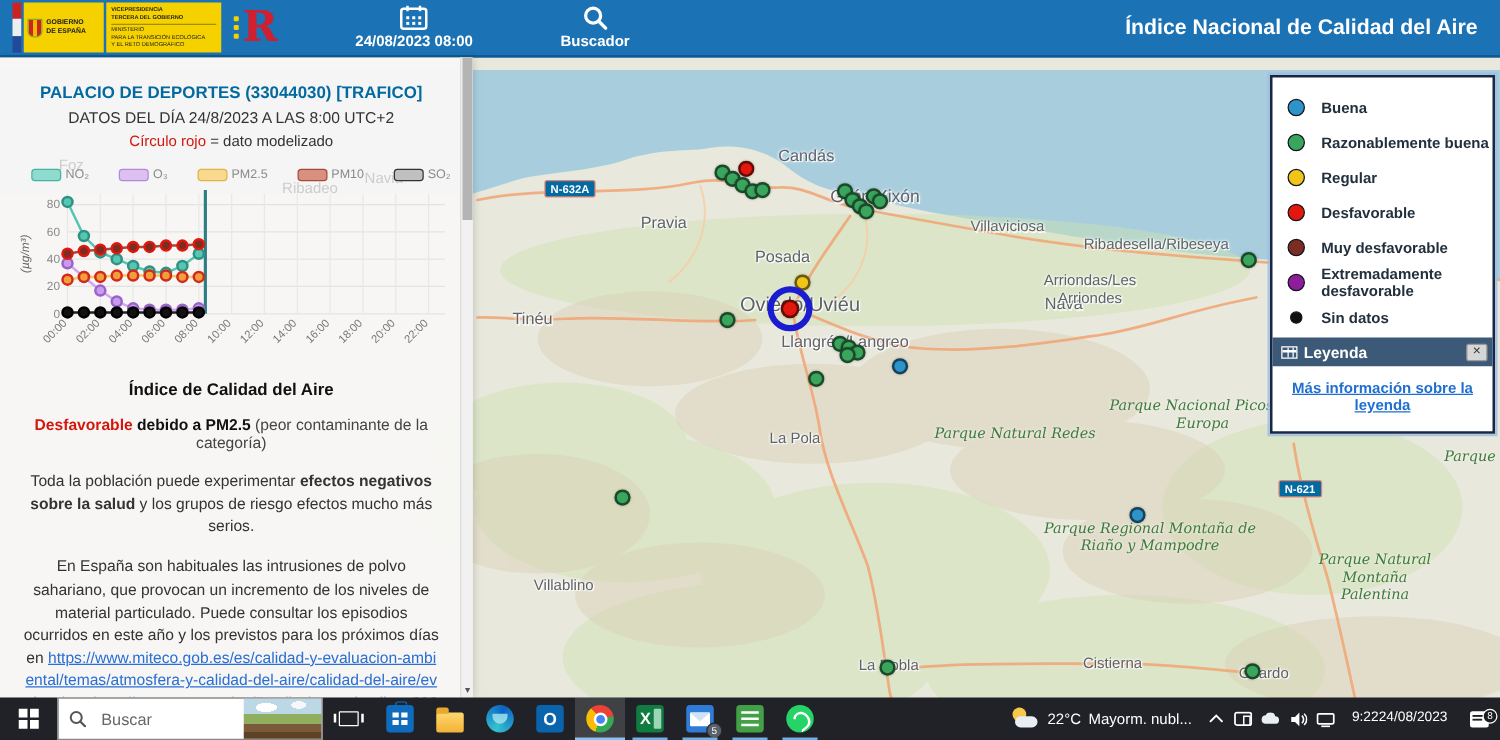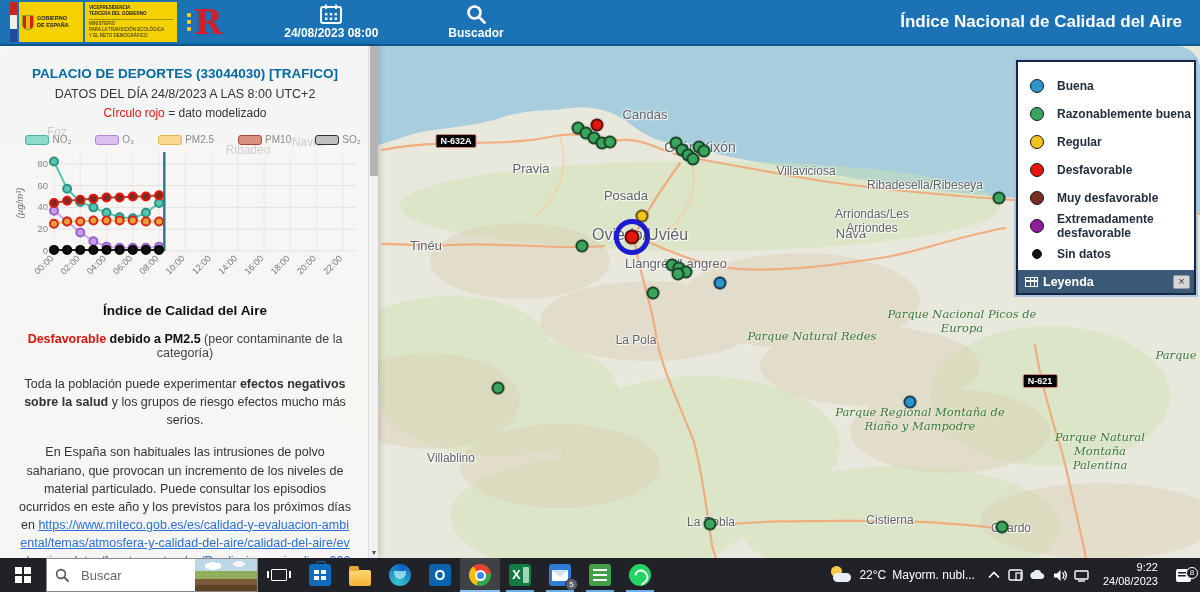--- a/index.html
+++ b/index.html
@@ -21,25 +21,25 @@
   .min-sep{height:1px;background:#a09000;margin:2px 0;}
   .r-logo{display:flex;align-items:center;margin-left:10px;gap:3px;}
   .r-dots{display:flex;flex-direction:column;gap:3px;}
   .r-dots i{width:4px;height:4px;background:#f5d100;border-radius:1px;}
   .r-letter{font-size:34px;font-weight:bold;color:#d01f2e;line-height:1;font-family:"DejaVu Serif",serif;}
   .hdr-btn{display:flex;flex-direction:column;align-items:center;justify-content:center;color:#fff;gap:2px;margin-left:70px;cursor:pointer;}
   .hdr-btn .lbl{font-size:12px;font-weight:bold;}
   #header-title{margin-left:auto;margin-right:18px;color:#fff;font-size:17px;font-weight:bold;}
 
   
-  #map{position:absolute;left:0;top:46px;width:1200px;height:512px;background:#e9e8dc;overflow:hidden;border-radius:23px;}
+  #map{position:absolute;left:0;top:56px;width:1200px;height:512px;background:#e9e8dc;overflow:hidden;}
   #map svg.geo{position:absolute;left:0;top:0;}
   .map-label{position:absolute;transform:translate(-50%,-50%);color:#5f6368;text-align:center;white-space:pre-line;line-height:1.15;text-shadow:0 0 3px #fff,0 0 2px #fff,1px 1px 0 rgba(255,255,255,.9);}
   .park-label{position:absolute;transform:translate(-50%,-50%);color:#3c7a3c;font-family:"DejaVu Serif",serif;font-style:italic;font-size:11.5px;text-align:center;white-space:pre-line;line-height:1.2;text-shadow:0 0 3px rgba(255,255,255,.8);}
-  .road-badge{position:absolute;transform:translate(-50%,-50%);background:#000000;border:1px solid #d98578;color:#fff;font-size:9px;font-weight:bold;padding:1px 4px;border-radius:2px;}
+  .road-badge{position:absolute;transform:translate(-50%,-50%);background:#0369a1;border:1px solid #d98578;color:#fff;font-size:9px;font-weight:bold;padding:1px 4px;border-radius:2px;}
   .dot{position:absolute;width:13px;height:13px;border-radius:50%;border:2px solid rgba(0,0,0,.55);transform:translate(-50%,-50%);cursor:pointer;box-shadow:0 0 2px rgba(0,0,0,.3);}
   #sel-ring{position:absolute;width:36px;height:36px;border:5px solid #1b1bd1;border-radius:50%;transform:translate(-50%,-50%);background:transparent;}
 
   
   #panel{position:absolute;left:0;top:46px;width:378px;height:512px;background:rgba(247,247,245,.96);box-shadow:2px 0 6px rgba(0,0,0,.15);}
   #panel-inner{position:absolute;left:0;top:0;right:10px;bottom:0;padding:20px 10px 0 12px;text-align:center;overflow:hidden;}
   .faint-label{position:absolute;color:rgba(130,130,130,.35);font-size:12px;transform:translate(-50%,-50%);}
   #station-title{font-size:13.5px;font-weight:bold;color:#0369a1;margin-bottom:6px;}
   #data-line{font-size:12.5px;color:#333;margin-bottom:5px;}
   #model-note{font-size:12px;color:#333;margin-bottom:14px;}
@@ -122,21 +122,21 @@
   .ic-wa{border-radius:50%;background:#25d366;}
   .ic-wa::after{content:"";position:absolute;left:6px;top:5px;width:9px;height:11px;border:2.5px solid #fff;border-radius:50% 50% 50% 2px;border-left-color:transparent;transform:rotate(-40deg);}
   #tray{margin-left:auto;display:flex;align-items:center;gap:0;}
   #weather{display:flex;align-items:center;gap:6px;padding:0 8px;cursor:pointer;}
   .w-icon{width:24px;height:20px;position:relative;}
   .w-icon::before{content:"";position:absolute;left:2px;top:1px;width:11px;height:11px;border-radius:50%;background:#f7c948;}
   .w-icon::after{content:"";position:absolute;left:4px;top:8px;width:18px;height:9px;border-radius:6px;background:#e8eef4;box-shadow:-3px-2px 0 #fff;}
   #weather .t{font-size:12px;}
   #weather .d{font-size:12px;max-width:86px;overflow:hidden;text-overflow:ellipsis;white-space:nowrap;}
   .tray-ic{width:22px;display:flex;align-items:center;justify-content:center;cursor:pointer;}
-  #clock{display:flex;flex-direction:column;align-items:flex-end;justify-content:center;font-size:11px;line-height:1.25;padding:0 8px 0 10px;cursor:pointer;}
+  #clock{display:flex;flex-direction:row;align-items:flex-end;justify-content:center;font-size:11px;line-height:1.25;padding:0 8px 0 10px;cursor:pointer;}
   #notif{width:34px;position:relative;display:flex;align-items:center;justify-content:center;cursor:pointer;}
   .notif-ic{width:15px;height:13px;background:#fff;border-radius:2px;position:relative;}
   .notif-ic::after{content:"";position:absolute;left:2px;top:3px;right:2px;height:6px;background:
      linear-gradient(#20222&,#202227) 0 0/100% 1.5px no-repeat;background:linear-gradient(#202227,#202227) 0 0/100% 1.5px no-repeat,linear-gradient(#202227,#202227) 0 3px/70% 1.5px no-repeat;}
   .notif-badge{position:absolute;right:2px;bottom:3px;width:12px;height:12px;border-radius:50%;background:#1b1d21;border:1px solid #fff;color:#fff;font-size:8px;display:flex;align-items:center;justify-content:center;}
 </style>
 </head>
 <body>
 
 <div id="app">
@@ -470,20 +470,21 @@
         <div class="lg-row">
           <div class="lg-dot small" style="background: rgb(17, 17, 17);"></div>
           <div class="lg-label">Sin datos</div>
         </div>
       </div>
     <div id="legend-header">
       <div class="tbl-icon"></div>
       <div id="legend-title">Leyenda</div>
       <div id="legend-close">×</div>
     </div>
+    <a id="legend-link" href="#">Más información sobre la leyenda</a>
   </div>
 
   <div id="taskbar">
     <div class="tb-cell" id="start">
       <div class="win-logo">
           <i></i>
           <i></i>
           <i></i>
           <i></i>
         </div>

